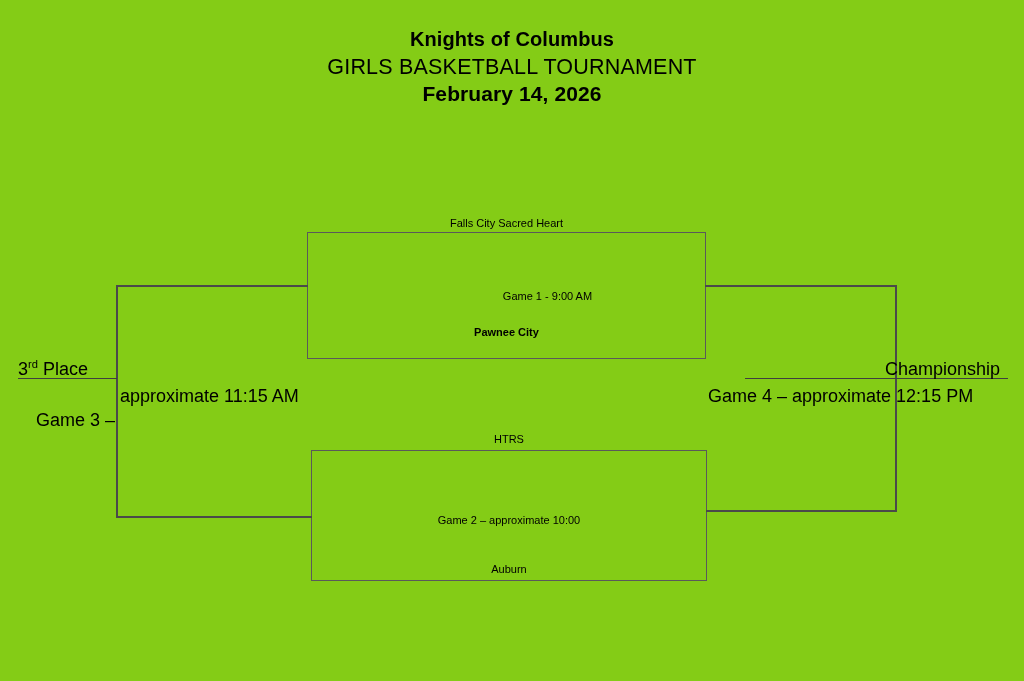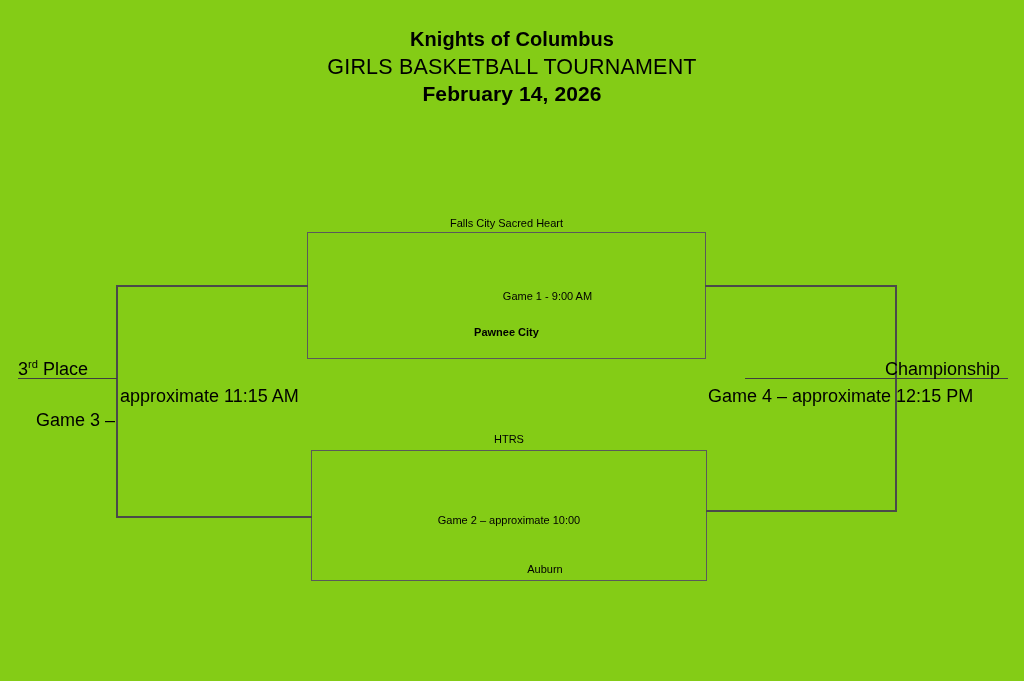--- a/index.html
+++ b/index.html
@@ -112,21 +112,21 @@
   <div class="txt-center" style="left:307px; top:285px; width:481px;">Game 1 - 9:00 AM</div>
 
   <div class="txt-center" style="left:307px; top:321px; width:399px;font-weight:bold;">Pawnee City</div>
 
   <div class="game-box" style="left:311px; top:450px; width:396px; height:131px;"></div>
 
   <div class="txt-center" style="left:311px; top:428px; width:396px;">HTRS</div>
 
   <div class="txt-center" style="left:311px; top:493px; width:396px;margin-top:16px;">Game 2 – approximate 10:00</div>
 
-  <div class="txt-center" style="left:311px; top:558px; width:396px;margin-left:36px;">Auburn</div>
+  <div class="txt-center" style="left:311px; top:558px; width:396px;">Auburn</div>
 
   <div class="vline" style="left:116px; top:285px; height:233px;"></div>
   <div class="hline" style="left:116px; top:285px; width:192px;"></div>
   <div class="hline" style="left:116px; top:516px; width:196px;"></div>
 
   <div class="vline" style="left:895px; top:285px; height:227px;"></div>
   <div class="hline" style="left:705px; top:285px; width:192px;"></div>
   <div class="hline" style="left:706px; top:510px; width:191px;"></div>
 
   <div class="rule" style="left:18px; top:378px; width:99px;"></div>

